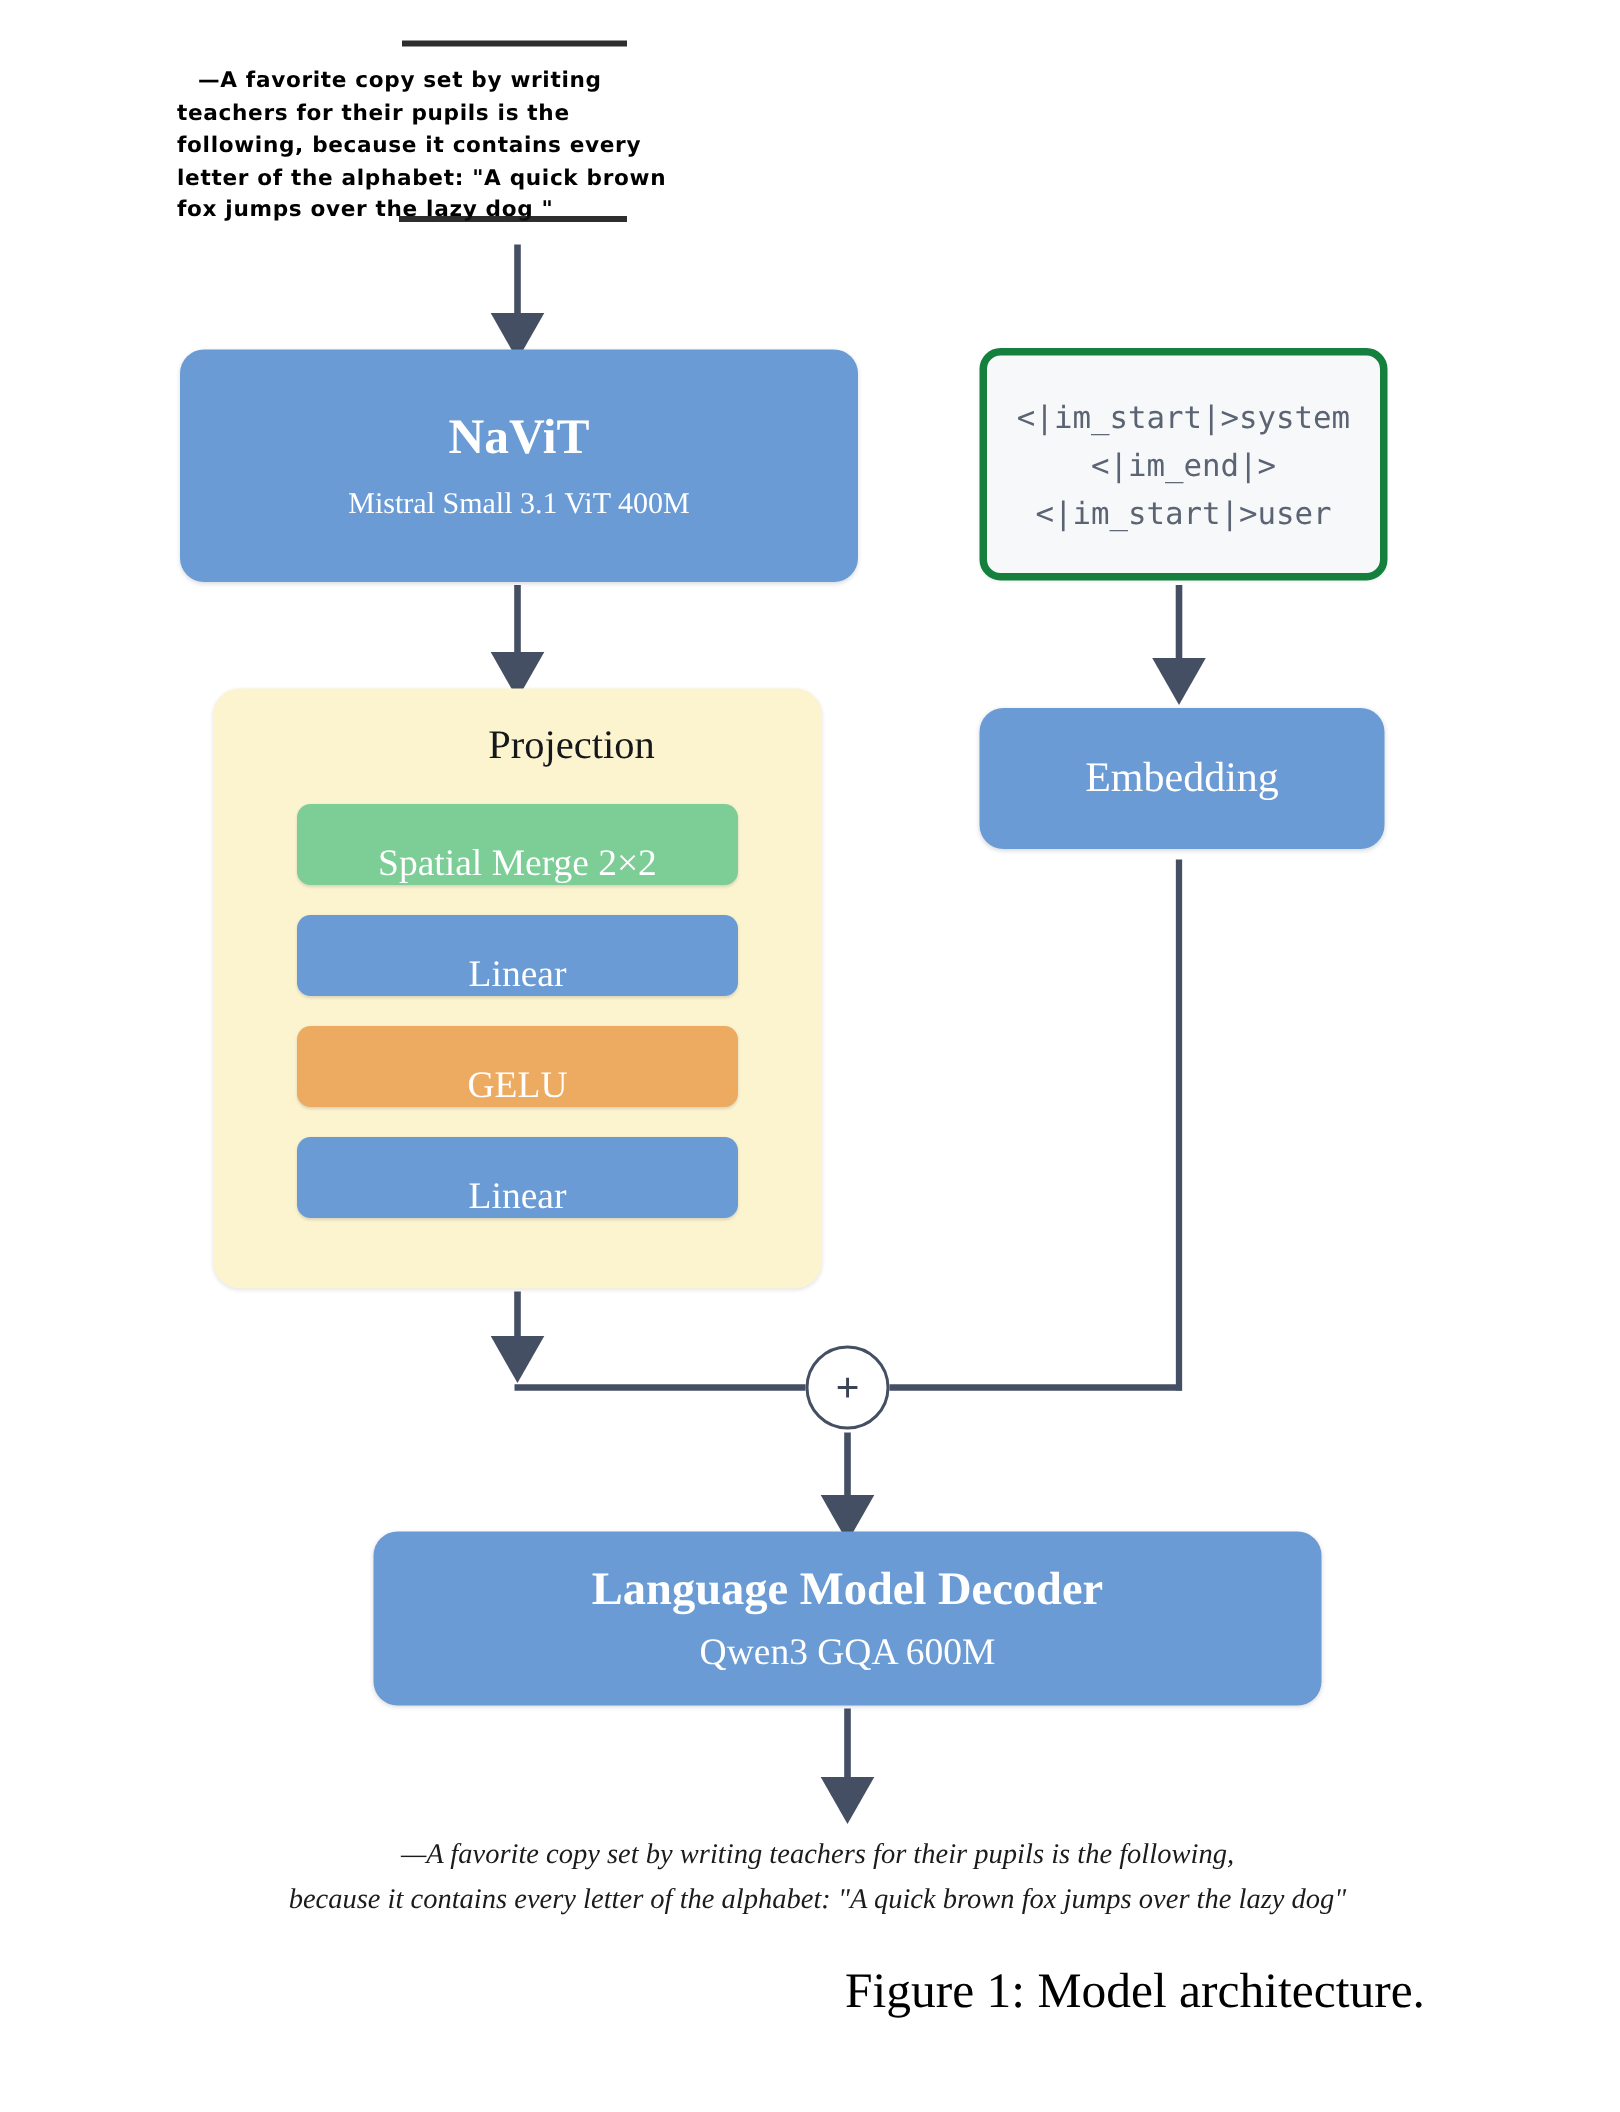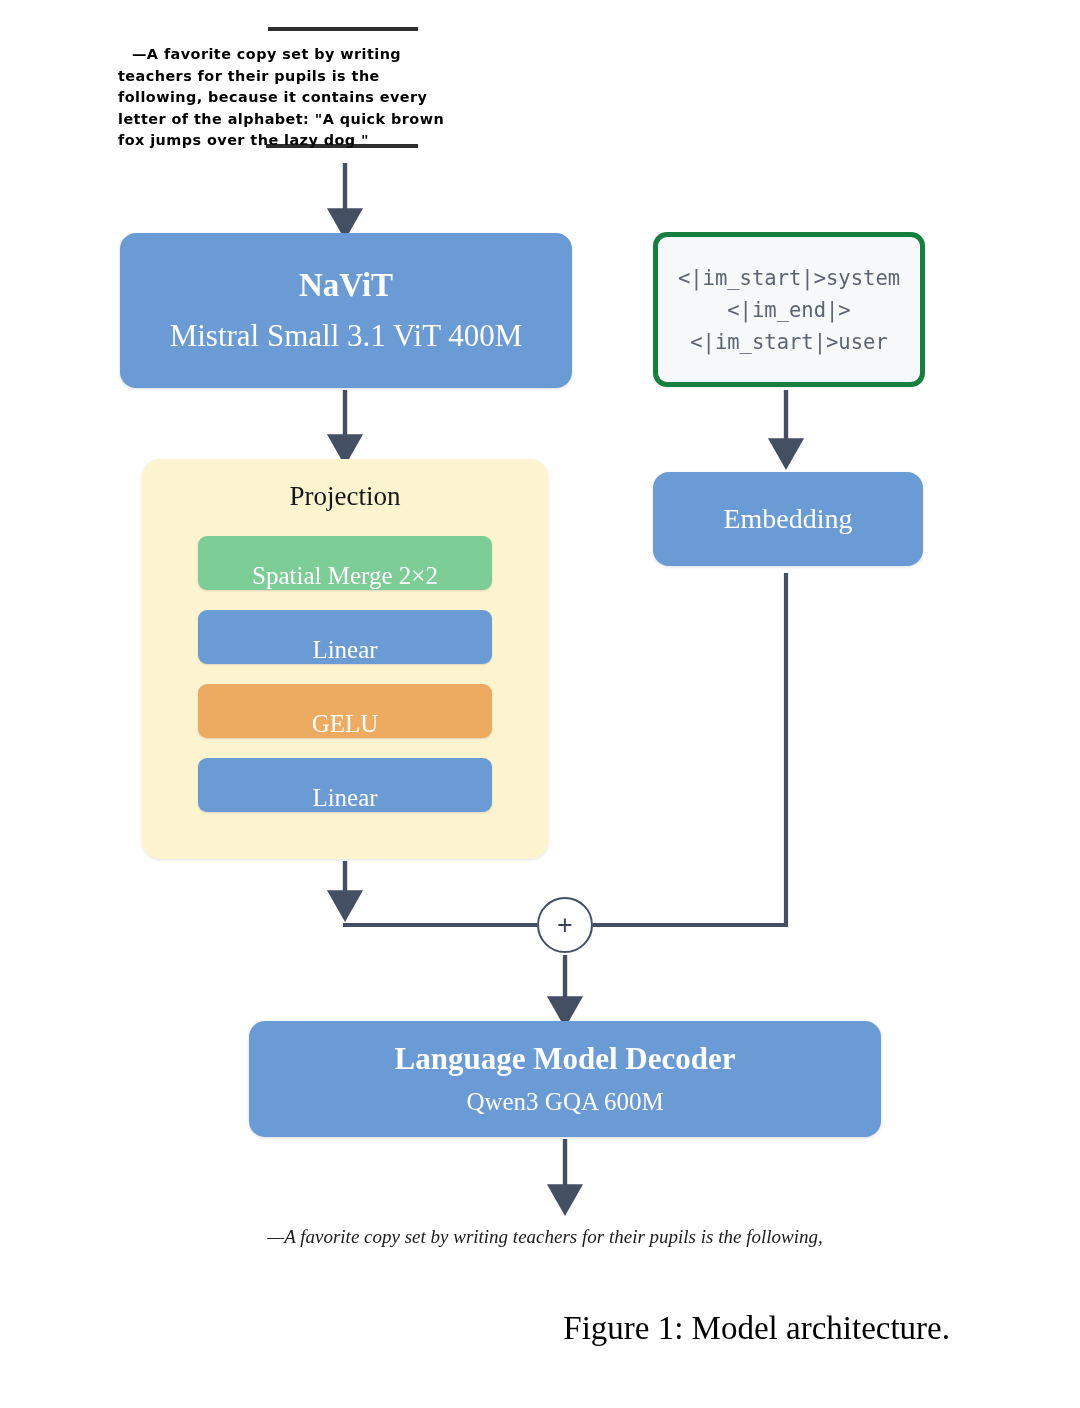--- a/index.html
+++ b/index.html
@@ -69,21 +69,21 @@
     box-shadow: 0 1px 3px rgba(20,30,60,.16);
   }
   .node .title { font-size: 31px; line-height: 1.18; }
   .node .subtitle { font-size: 24px; line-height: 1.2; margin-top: 12px; }
 
   #navit-box {
     left: 120px; top: 233px; width: 452px; height: 155px;
     background: #6a9bd4;
   }
   #navit-box .title { font-weight: 700; font-size: 33px; }
-  #navit-box .subtitle { font-size: 31px; }
+  #navit-box .subtitle { font-size: 20px; }
 
   #prompt-box {
     left: 653px; top: 232px; width: 272px; height: 155px;
     background: #f7f8fa;
     border: 5px solid #15803d;
     border-radius: 14px;
     display: flex;
     align-items: center;
     justify-content: center;
     box-shadow: 0 1px 2px rgba(20,30,60,.06);
@@ -102,20 +102,21 @@
     background: #fcf3cf;
     border-radius: 18px;
     box-shadow: 0 1px 3px rgba(20,30,60,.13);
   }
   #projection-title {
     position: absolute;
     left: 0; top: 22px; width: 406px;
     text-align: center;
     font-size: 27px;
     color: #15171a;
+    padding-left: 36px;
   }
   .sub-node {
     position: absolute;
     left: 56px;
     width: 294px;
     height: 54px;
     border-radius: 9px;
     display: flex;
     align-items: flex-end;
     justify-content: center;
@@ -246,17 +247,18 @@
     <span>+</span>
   </div>
 
   <div class="abs node" id="decoder-box">
     <div class="title">Language Model Decoder</div>
     <div class="subtitle">Qwen3 GQA 600M</div>
   </div>
 
   <div class="abs" id="output-text">
     <div>—A favorite copy set by writing teachers for their pupils is the following,</div>
+    <div>because it contains every letter of the alphabet: "A quick brown fox jumps over the lazy dog"</div>
   </div>
 
   <div class="abs" id="figure-caption">Figure 1: Model architecture.</div>
 
 </div>
 
 </body></html>

